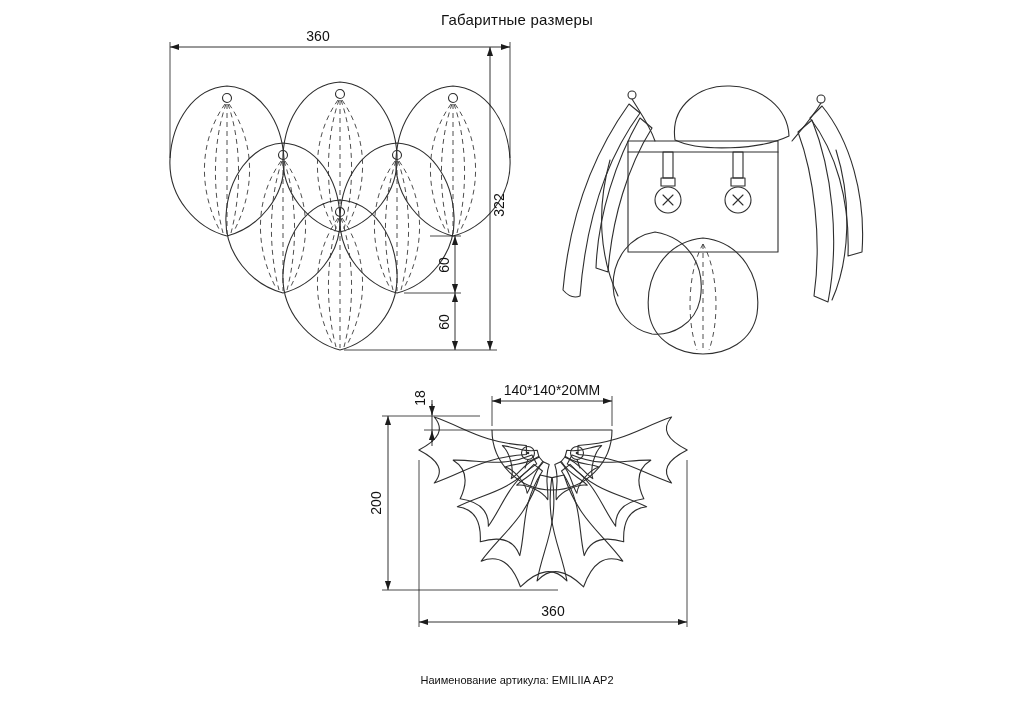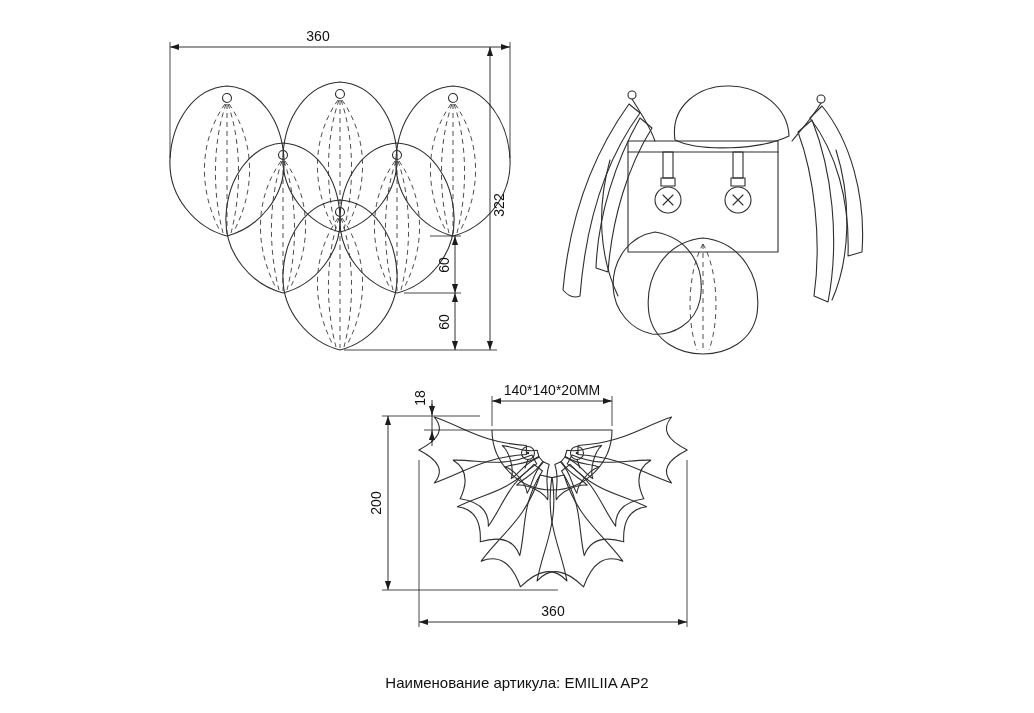--- a/index.html
+++ b/index.html
@@ -19,35 +19,36 @@
     width: 100%;
     text-align: center;
     font-size: 15px;
     letter-spacing: 0.2px;
   }
   .footer {
     position: absolute;
     top: 674px; left: 0;
     width: 100%;
     text-align: center;
-    font-size: 15px;
+    font-size: 11px;
   }
   .footer span { white-space: pre; }
   svg.drawing { position: absolute; top: 0; left: 0; }
   svg .ln   { fill: none; stroke: #2e2e2e; stroke-width: 1.1; stroke-linecap: round; stroke-linejoin: round; vector-effect: non-scaling-stroke; }
   svg .dash { fill: none; stroke: #3a3a3a; stroke-width: 0.9; stroke-dasharray: 5 4; vector-effect: non-scaling-stroke; }
   svg .dim  { fill: none; stroke: #1c1c1c; stroke-width: 0.9; }
   svg .ext  { fill: none; stroke: #1c1c1c; stroke-width: 0.8; }
   svg text.dimtxt { font-family: "Liberation Sans", sans-serif; font-size: 14px; fill: #111; }
 </style>
 </head>
 <body>
 
 <div class="sheet">
 
+  <div class="title">Габаритные размеры</div>
 
   <svg class="drawing" width="1034" height="713" viewBox="0 0 1034 713" xmlns="http://www.w3.org/2000/svg">
 
     <defs>
       <marker id="arw" viewBox="0 0 10 10" refX="10" refY="5" markerWidth="10" markerHeight="10" orient="auto-start-reverse">
         <path d="M0,1.6 L10,5 L0,8.4 Z" fill="#1c1c1c"></path>
       </marker>
 
       <g id="petalF">
         <path class="ln" vector-effect="non-scaling-stroke" d="M0,-75 C33,-73 55,-40 57,-2 C59,36 31,67 0,75 C-31,67 -59,36 -57,-2 C-55,-40 -33,-73 0,-75 Z"></path>

